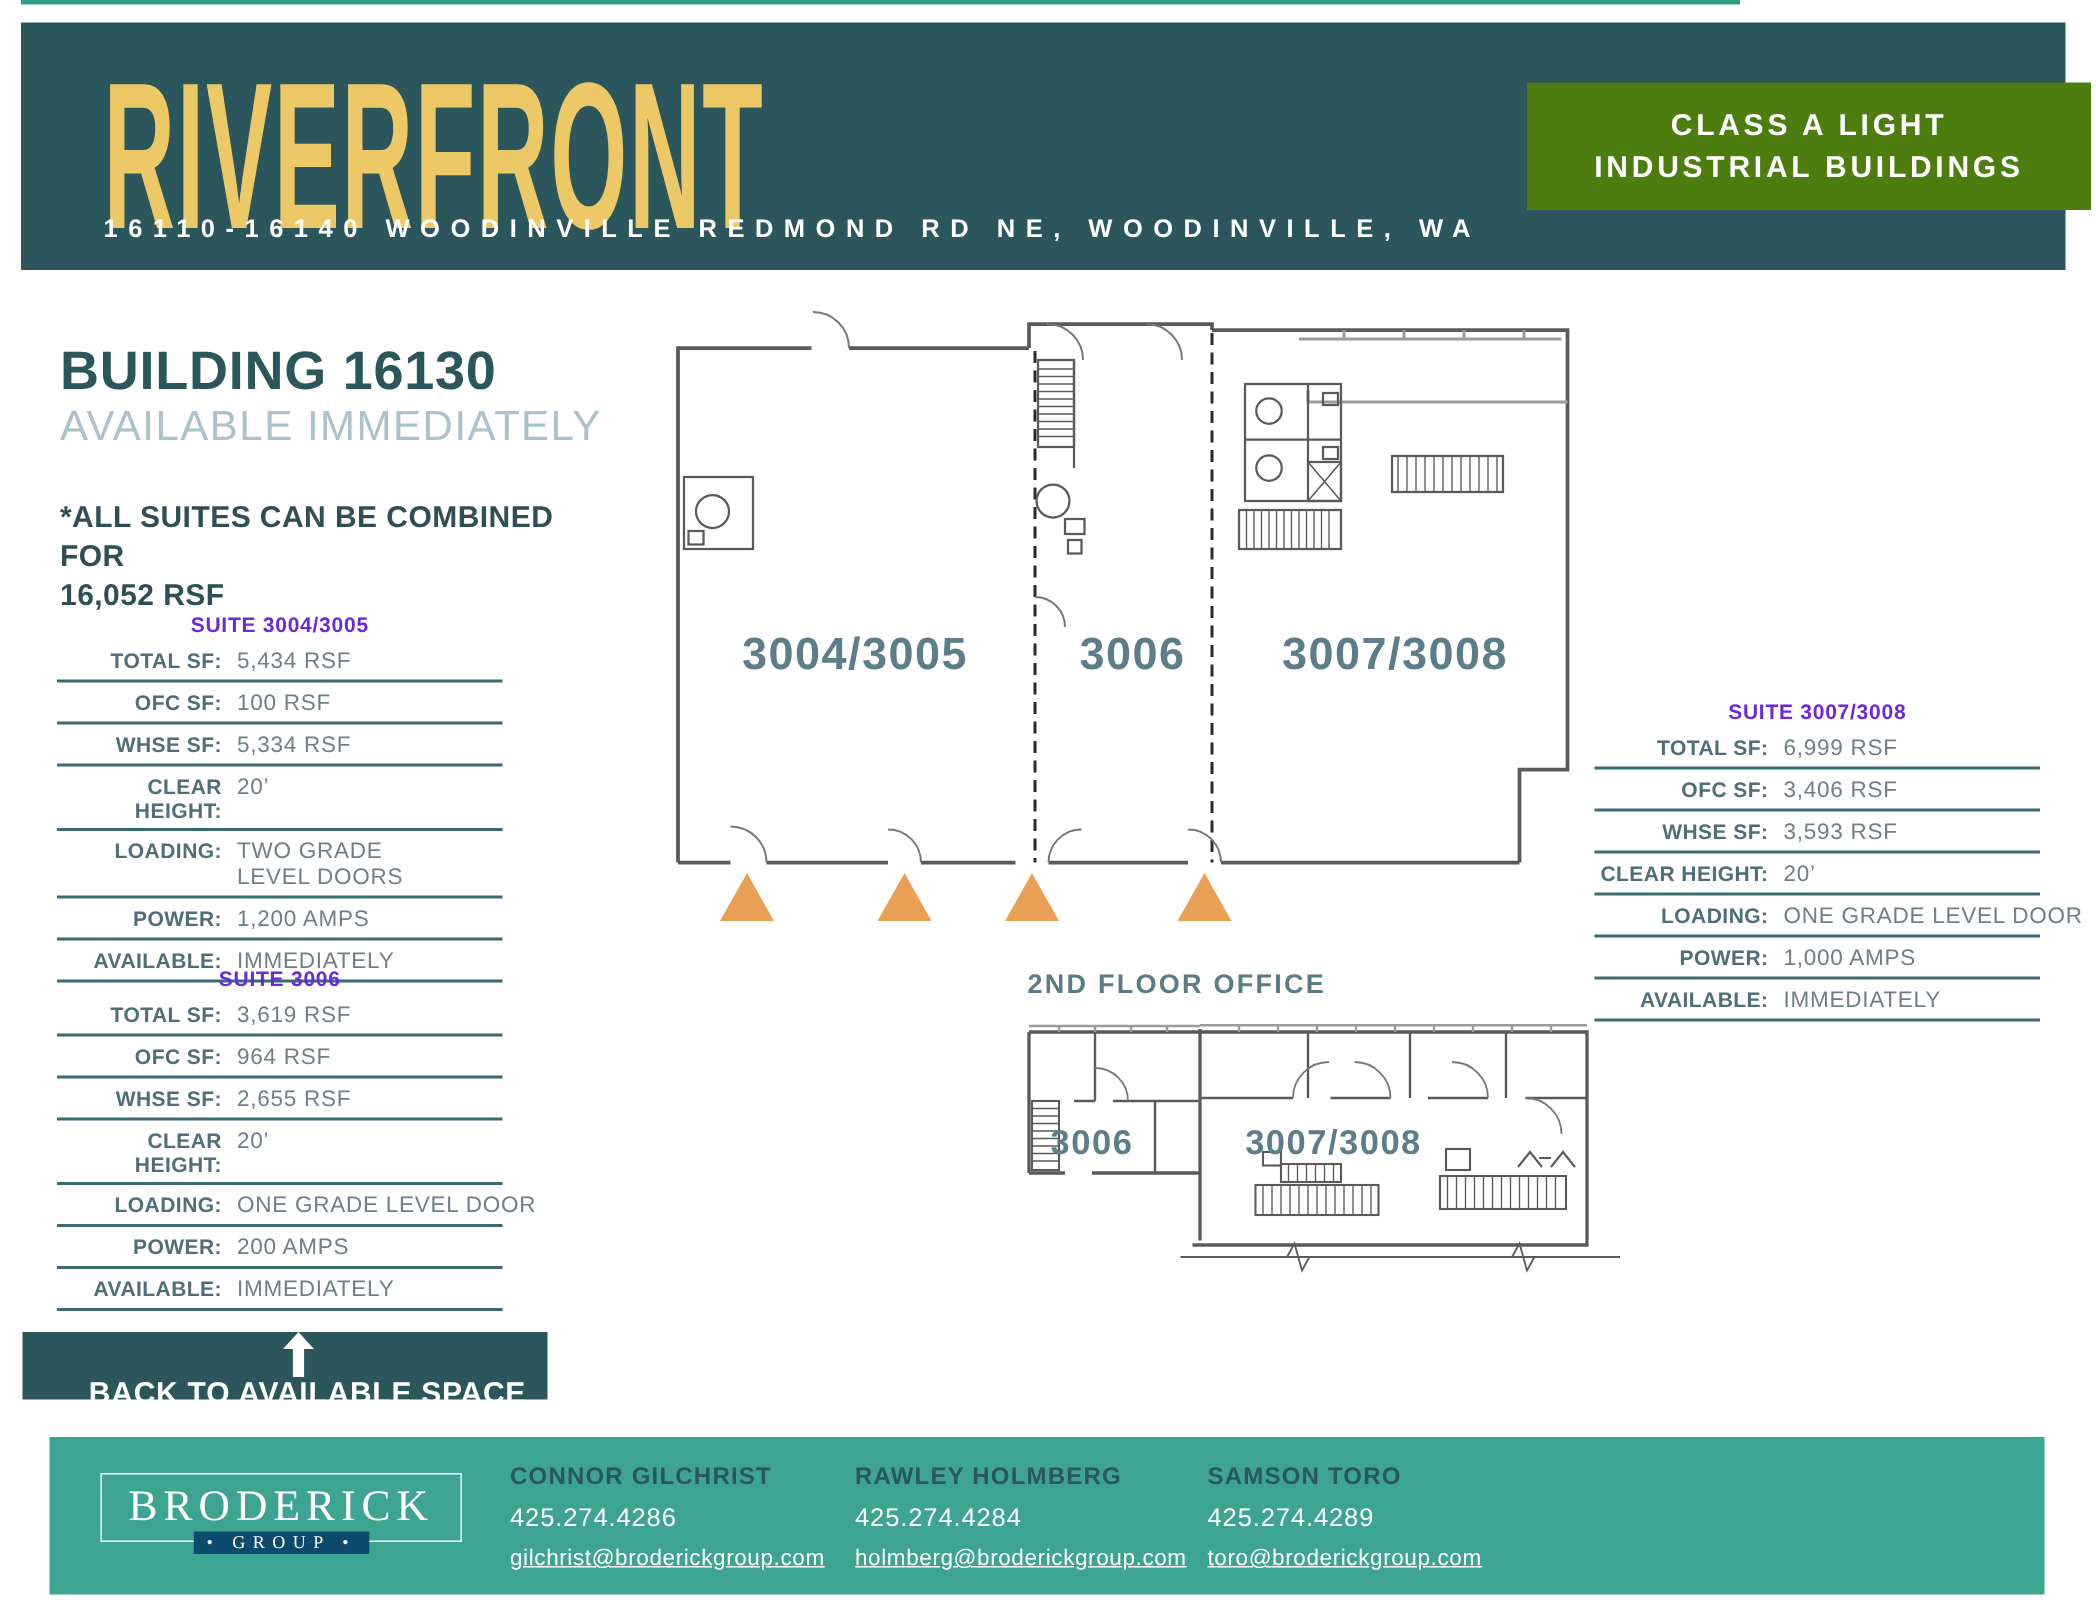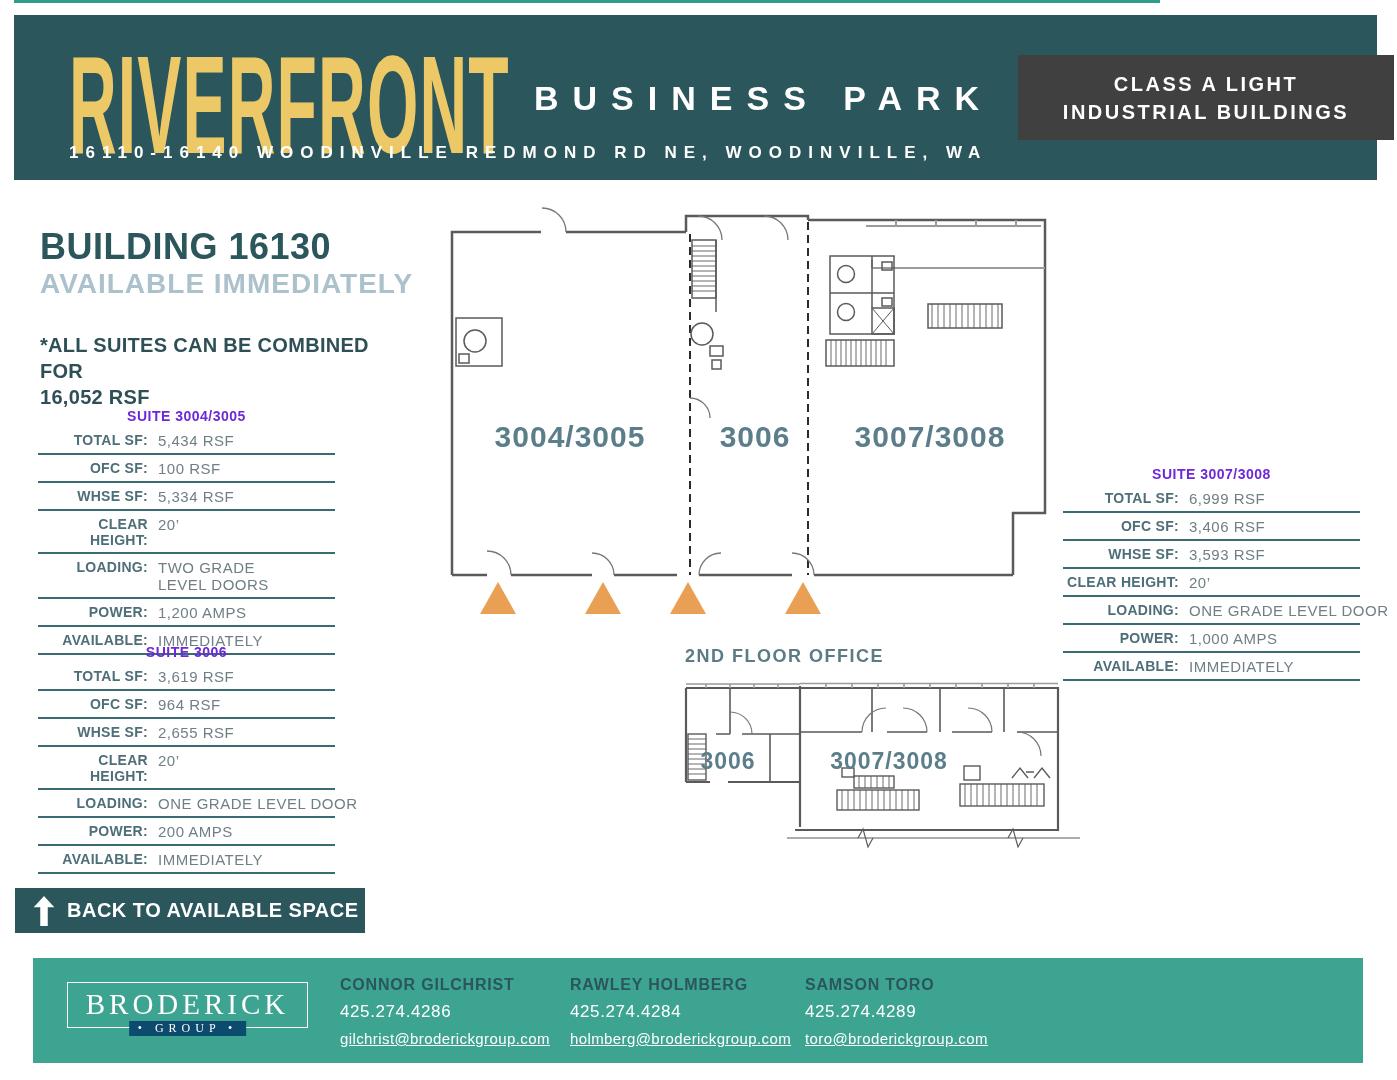--- a/index.html
+++ b/index.html
@@ -10,27 +10,27 @@
   .top-strip { position:absolute; left:14px; top:0; width:1146px; height:3px; background:#2E9E88; }
 
   
   .header { position:absolute; left:14px; top:15px; width:1363px; height:165px; background:#2A565C; }
   .brand-title { position:absolute; left:55px; top:20px; font-size:118px; font-weight:700; line-height:1;
                  color:#ECC966; letter-spacing:2px; transform:scale(0.56,1.18); transform-origin:left top; white-space:nowrap; }
   .brand-sub { position:absolute; left:520px; top:64px; font-size:34px; font-weight:700; letter-spacing:14px;
                color:#ffffff; white-space:nowrap; }
   .brand-address { position:absolute; left:55px; top:128px; font-size:17px; font-weight:700; letter-spacing:7px;
                    color:#ffffff; white-space:nowrap; }
-  .badge { position:absolute; left:1004px; top:40px; width:376px; height:85px; background:#404040;
+  .badge { position:absolute; left:1004px; top:40px; width:376px; height:85px; background:#4d7c0f;
            display:flex; flex-direction:column; align-items:center; justify-content:center;
            color:#fff; font-size:20px; font-weight:700; letter-spacing:2.5px; line-height:28px; text-align:center; }
 
   
   .bldg-title { position:absolute; left:40px; top:226px; font-size:36px; font-weight:700; color:#2A565C; letter-spacing:.5px; }
-  .bldg-avail { position:absolute; left:40px; top:268px; font-size:28px; font-weight:700; color:#ABC1CB; letter-spacing:1px; }
+  .bldg-avail { position:absolute; left:40px; top:268px; font-size:28px; font-weight:400; color:#ABC1CB; letter-spacing:1px; }
   .combine-note { position:absolute; left:40px; top:332px; width:345px; font-size:20px; font-weight:700;
                   color:#2F4F56; line-height:26px; letter-spacing:.3px; }
 
   
   .spec-table { position:absolute; width:297px; }
   .spec-table .ttitle { text-align:center; font-size:14px; font-weight:700; color:#6d28d9; letter-spacing:.5px; margin-bottom:3px;margin-top:14px; }
   .trow { display:flex; border-bottom:2px solid #3A6A72; padding:5px 0 4px 0; }
   .tlabel { width:120px; text-align:right; padding-right:10px; font-size:14px; font-weight:700; color:#4E6E78; letter-spacing:.3px; flex:none; }
   .tvalue { flex:1; font-size:15px; color:#6F7F85; letter-spacing:.5px; white-space:nowrap; }
   .tvalue.wrap { white-space:normal; max-width:128px; }
@@ -41,21 +41,21 @@
 
   
   .plan-svg { position:absolute; }
   .plan-label { position:absolute; text-align:center; font-weight:700; color:#5B7E8A; letter-spacing:1px; }
   .pl-main { font-size:30px; top:420px; }
   .pl-2nd { font-size:23px; top:748px; }
   .second-title { position:absolute; left:685px; top:646px; font-size:18px; font-weight:700; color:#5B7B85; letter-spacing:1.5px; }
 
   
   .back-btn { position:absolute; left:15px; top:888px; width:350px; height:45px; background:#2A565C;
-              display:flex; align-items:center; padding-left:18px; cursor:pointer; }
+              display:flex; align-items:center; padding-left:18px; cursor:pointer;flex-direction:column; }
   .back-btn .arrow { width:22px; height:30px; flex:none; }
   .back-btn .blabel { color:#fff; font-size:20px; font-weight:700; letter-spacing:.5px; margin-left:12px; white-space:nowrap; }
 
   
   .footer { position:absolute; left:33px; top:958px; width:1330px; height:105px; background:#3EA492; }
   .logo-box { position:absolute; left:34px; top:24px; width:241px; height:46px; border:1.5px solid #ffffff; }
   .logo-name { font-family:"Liberation Serif", serif; color:#ffffff; font-size:29px; letter-spacing:4px;
                text-align:center; line-height:42px; }
   .logo-sub { position:absolute; left:50%; bottom:-9px; transform:translateX(-50%); background:#0c4a6e;
               padding:0 9px; font-family:"Liberation Serif", serif; color:#ffffff; font-size:12px; letter-spacing:5px; white-space:nowrap; }
@@ -67,21 +67,20 @@
 </style>
 </head>
 <body>
 
 <div class="page">
 
   <div class="top-strip"></div>
 
   <div class="header">
     <div class="brand-title">RIVERFRONT</div>
-    <div class="brand-sub">BUSINESS PARK</div>
     <div class="brand-address">16110-16140 WOODINVILLE REDMOND RD NE, WOODINVILLE, WA</div>
     <div class="badge">
       <span>CLASS A LIGHT</span>
       <span>INDUSTRIAL BUILDINGS</span>
     </div>
   </div>
 
   <div class="bldg-title">BUILDING 16130</div>
   <div class="bldg-avail">AVAILABLE IMMEDIATELY</div>
   <div class="combine-note">

